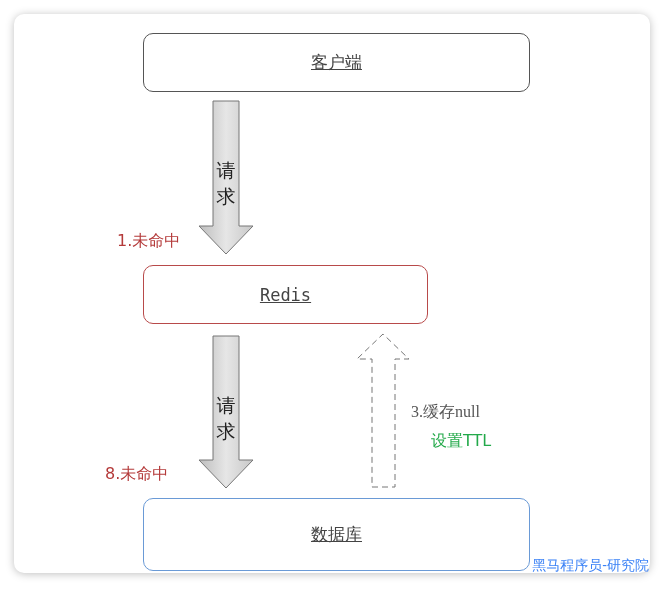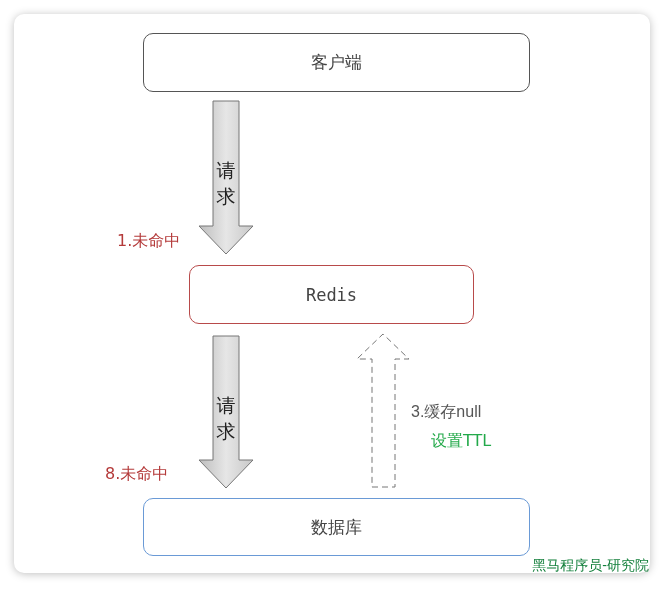--- a/index.html
+++ b/index.html
@@ -1,30 +1,30 @@
 <!DOCTYPE html>
 <html><head>
 <meta charset="utf-8">
 <style>
   html, body { margin:0; padding:0; background:#fff; }
   body { width:665px; height:591px; position:relative; overflow:hidden; font-family:"DejaVu Sans", sans-serif; }
   .card { position:absolute; left:14px; top:14px; width:636px; height:559px; background:#fff; border-radius:10px;
           box-shadow:0 1px 8px rgba(0,0,0,0.25); }
   .box { position:absolute; background:#fff; border-radius:10px; display:flex; align-items:center; justify-content:center;
-         font-size:17px; color:#444; box-sizing:border-box; }
+         font-size:17px; color:#444; box-sizing:border-box;text-decoration:underline; }
   .client { left:143px; top:33px; width:387px; height:59px; border:1px solid #555; }
-  .redis { left:143px; top:265px; width:285px; height:59px; border:1.5px solid #b84a4a; font-family:"DejaVu Sans Mono", monospace;margin-left:46px; }
-  .db { left:143px; top:498px; width:387px; height:58px; border:1.5px solid #6a9ad6; }
+  .redis { left:143px; top:265px; width:285px; height:59px; border:1.5px solid #b84a4a; font-family:"DejaVu Sans Mono", monospace; }
+  .db { left:143px; top:498px; width:387px; height:73px; border:1.5px solid #6a9ad6; }
   svg.arrows { position:absolute; left:0; top:0; }
   .label { position:absolute; white-space:nowrap; }
   .red { color:#b43a3a; font-size:16px; }
   .arrow-text { font-size:19px; color:#222; line-height:26px; width:30px; text-align:center; }
-  .cache { font-size:16px; color:#555; font-family:Liberation Sans, sans-serif; }
+  .cache { font-size:16px; color:#555; font-family:Liberation Serif, serif; }
   .green { font-size:16px; color:#23a94a;text-align:center; }
-  .wm { position:absolute; right:16px; bottom:16px; font-size:14px; color:#15803d; font-family:"DejaVu Serif", serif; }
+  .wm { position:absolute; right:16px; bottom:16px; font-size:14px; color:#3b82f6; font-family:"DejaVu Serif", serif; }
 </style>
 </head>
 <body>
 
 <div class="card"></div>
 
 <div class="box client">
     <span>客户端</span>
   </div>
 <div class="box redis">

